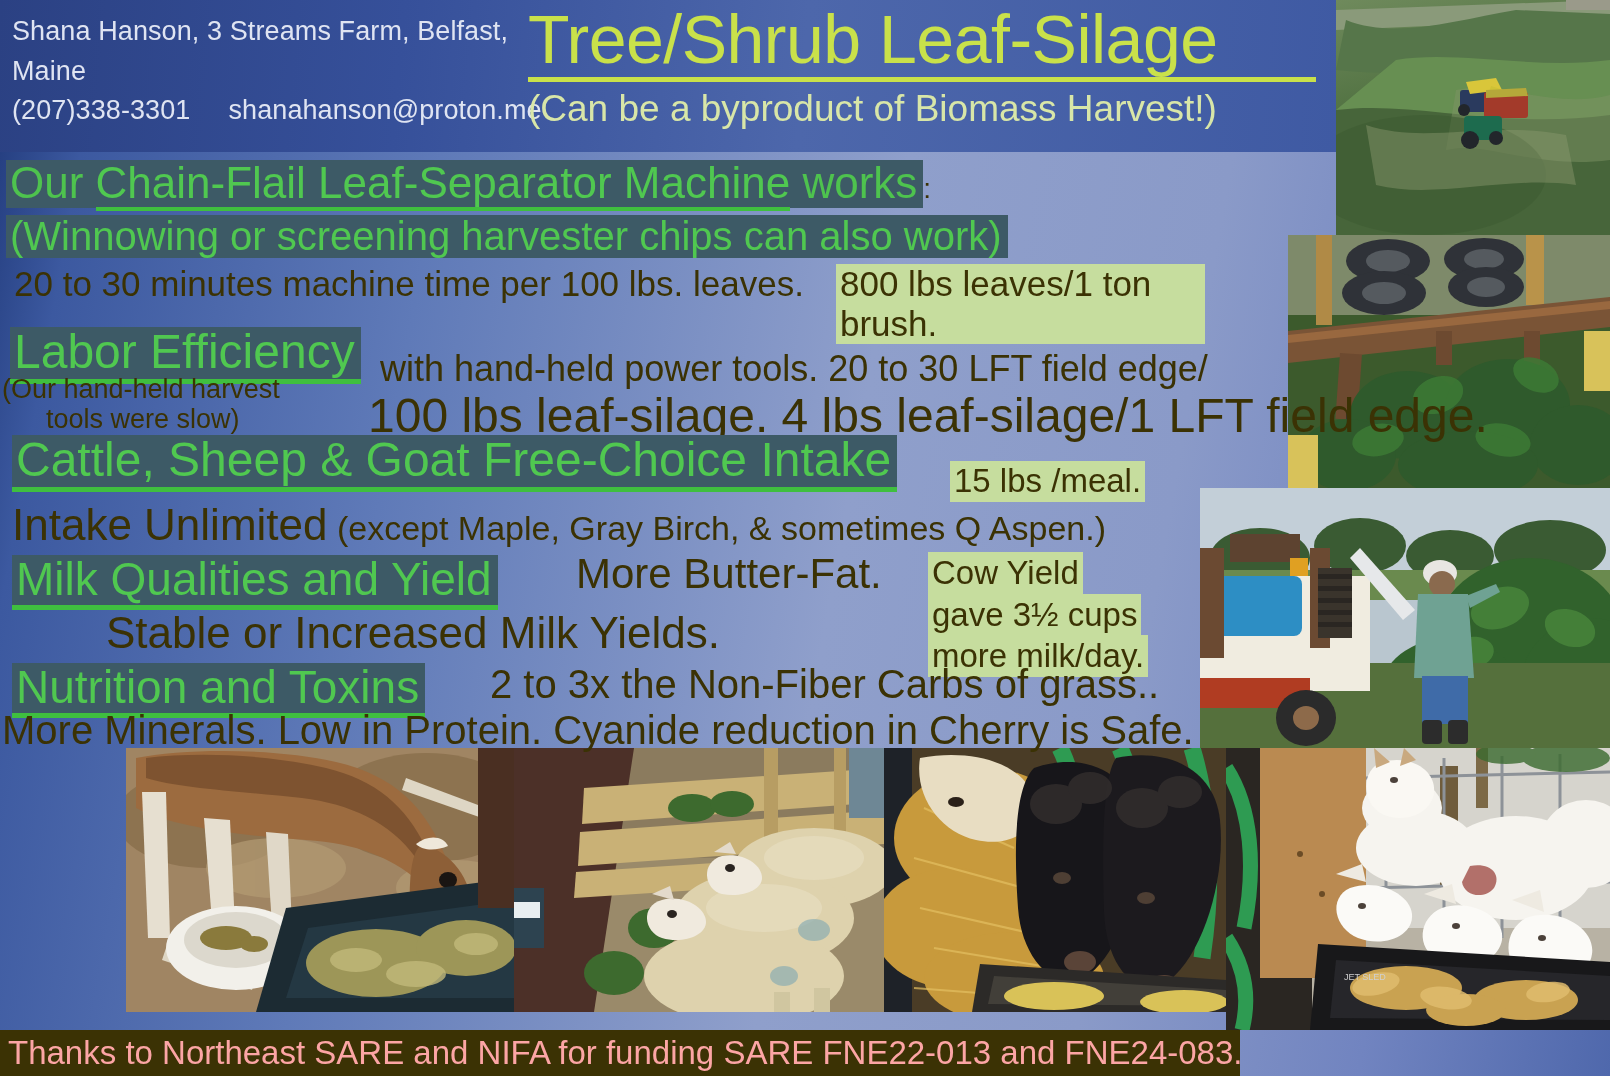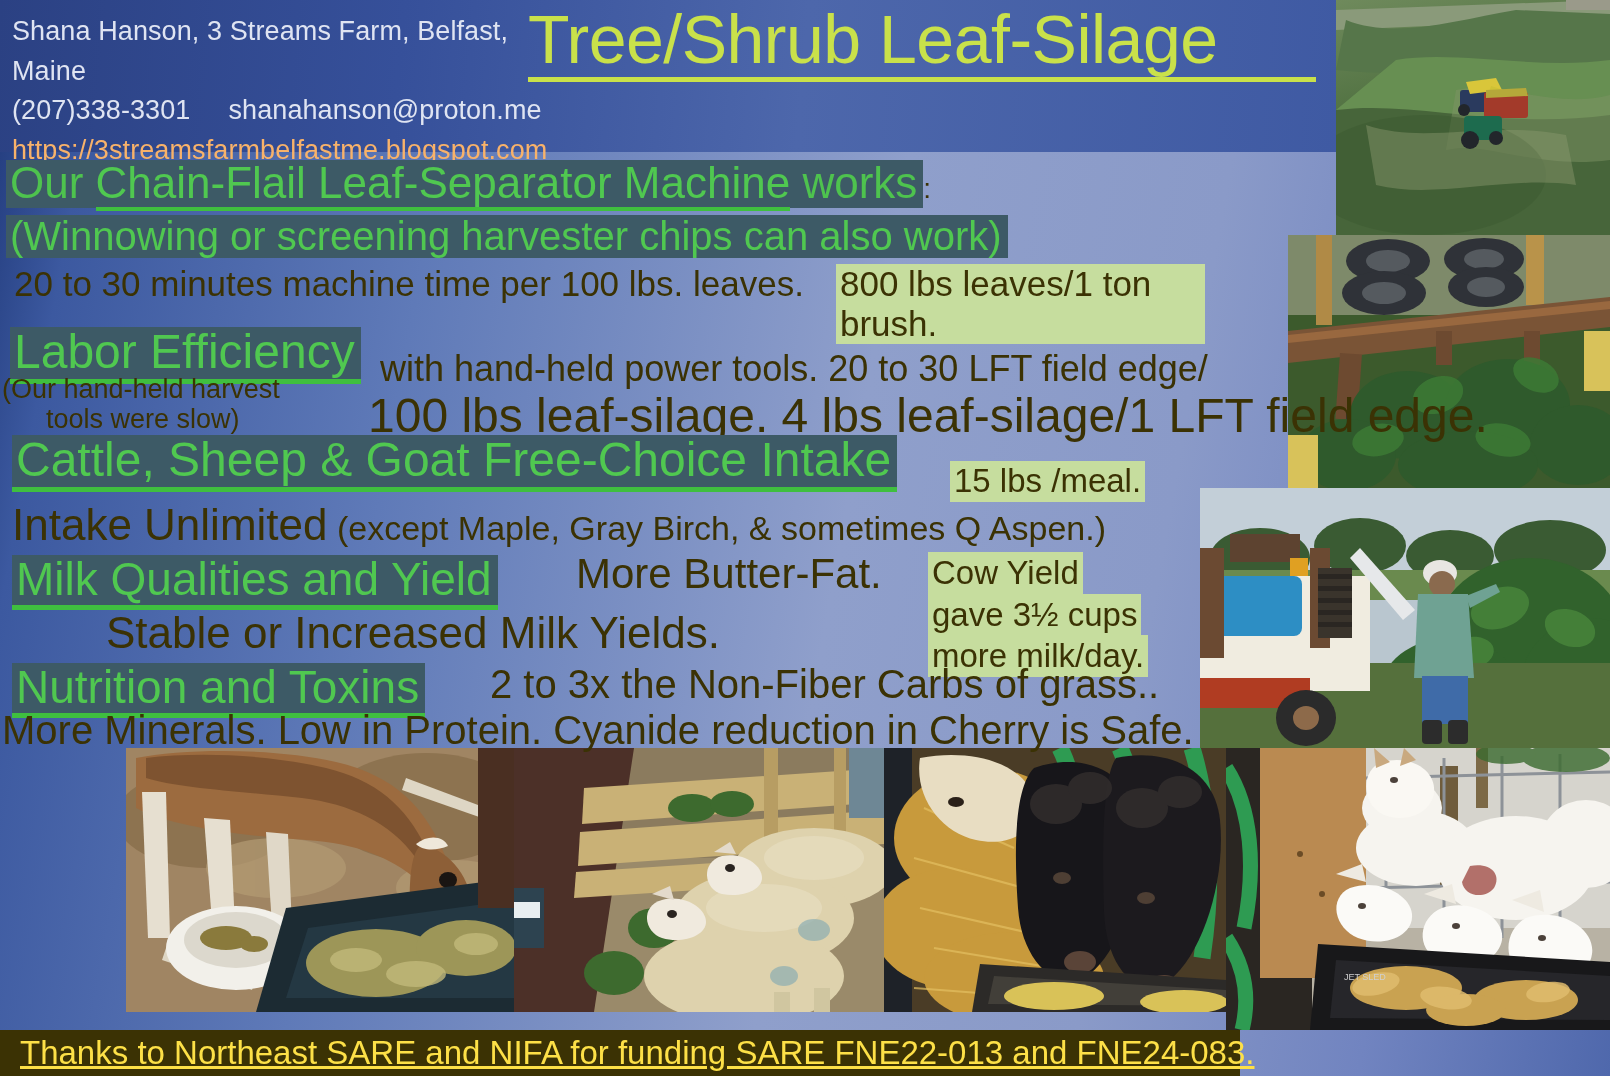--- a/index.html
+++ b/index.html
@@ -79,38 +79,38 @@
   #r-stable{left:106px;top:456px;font-size:44px;}
   #r-nutr{left:12px;top:508px;font-size:46px;}
   #r-carbs{left:490px;top:510px;font-size:40px;}
   #r-minerals{left:2px;top:556px;font-size:40px;}
   
   #footer{
     position:absolute;left:0;bottom:0;width:1240px;height:46px;
     background:#3b3204;display:flex;align-items:center;
   }
   #footer span{
-    color:#fde047;font-size:33px;white-space:nowrap;padding-left:20px;text-decoration:underline;
+    color:#fca5a5;font-size:33px;white-space:nowrap;padding-left:8px;
   }
 </style>
 </head>
 <body>
 
 <div id="poster">
 
   <div id="header-band">
     <div id="contact">
       <div>Shana Hanson, 3 Streams Farm, Belfast, Maine</div>
       <div class="line2">(207)338-3301     shanahanson@proton.me</div>
-      <div><a id="site-url" href="#">https://3streamsfarmbelfastme.blogspot.com</a></div>
     </div>
 
     <div id="title-block">
       <div id="main-title">Tree/Shrub Leaf-Silage</div>
       <div id="title-rule"></div>
+      <div id="subtitle">(Can be a byproduct of Biomass Harvest!)</div>
     </div>
   </div>
 
   <div class="photo" id="photo-aerial">
     <svg viewBox="0 0 274 235" preserveAspectRatio="none">
       <defs>
         <linearGradient id="gfield" x1="0" y1="0" x2="0.3" y2="1">
           <stop offset="0" stop-color="#6f8a5c"></stop>
             <stop offset="0.5" stop-color="#4f7040"></stop>
             <stop offset="1" stop-color="#3d5c34"></stop>

